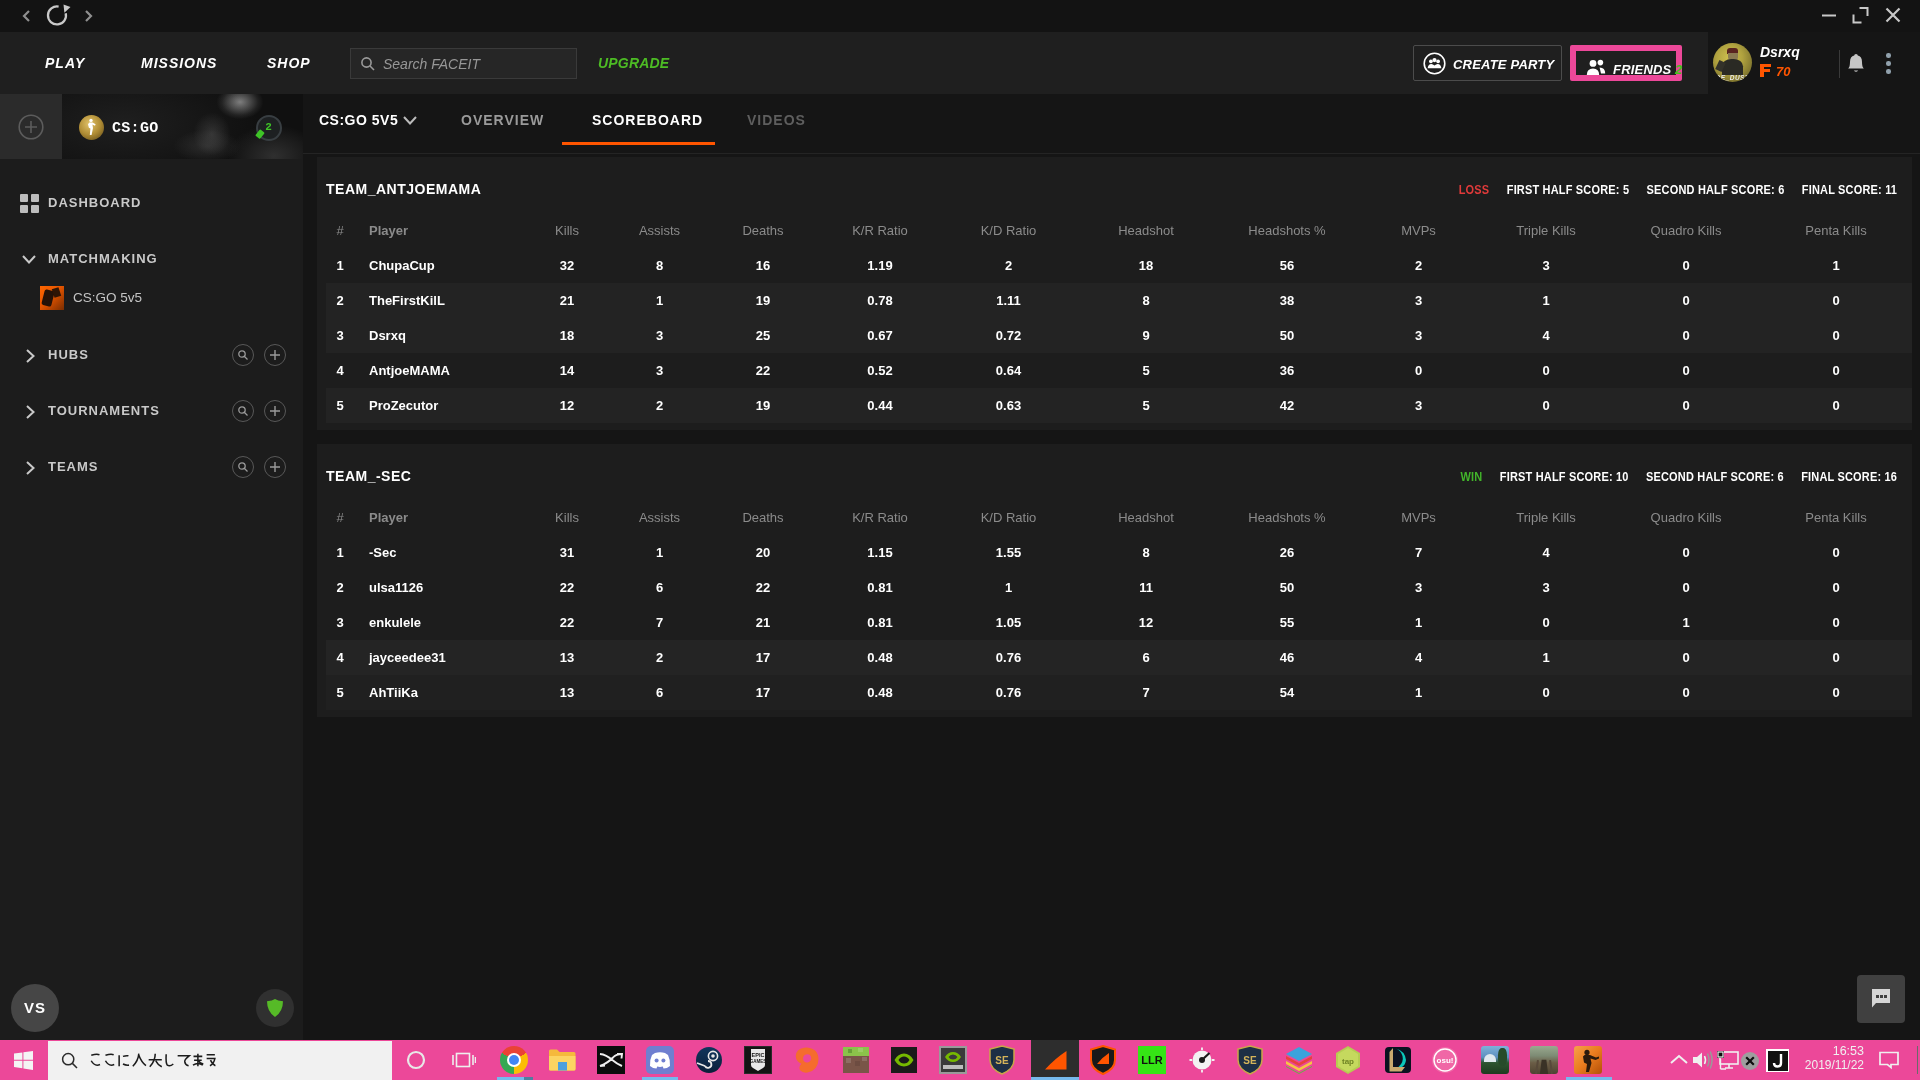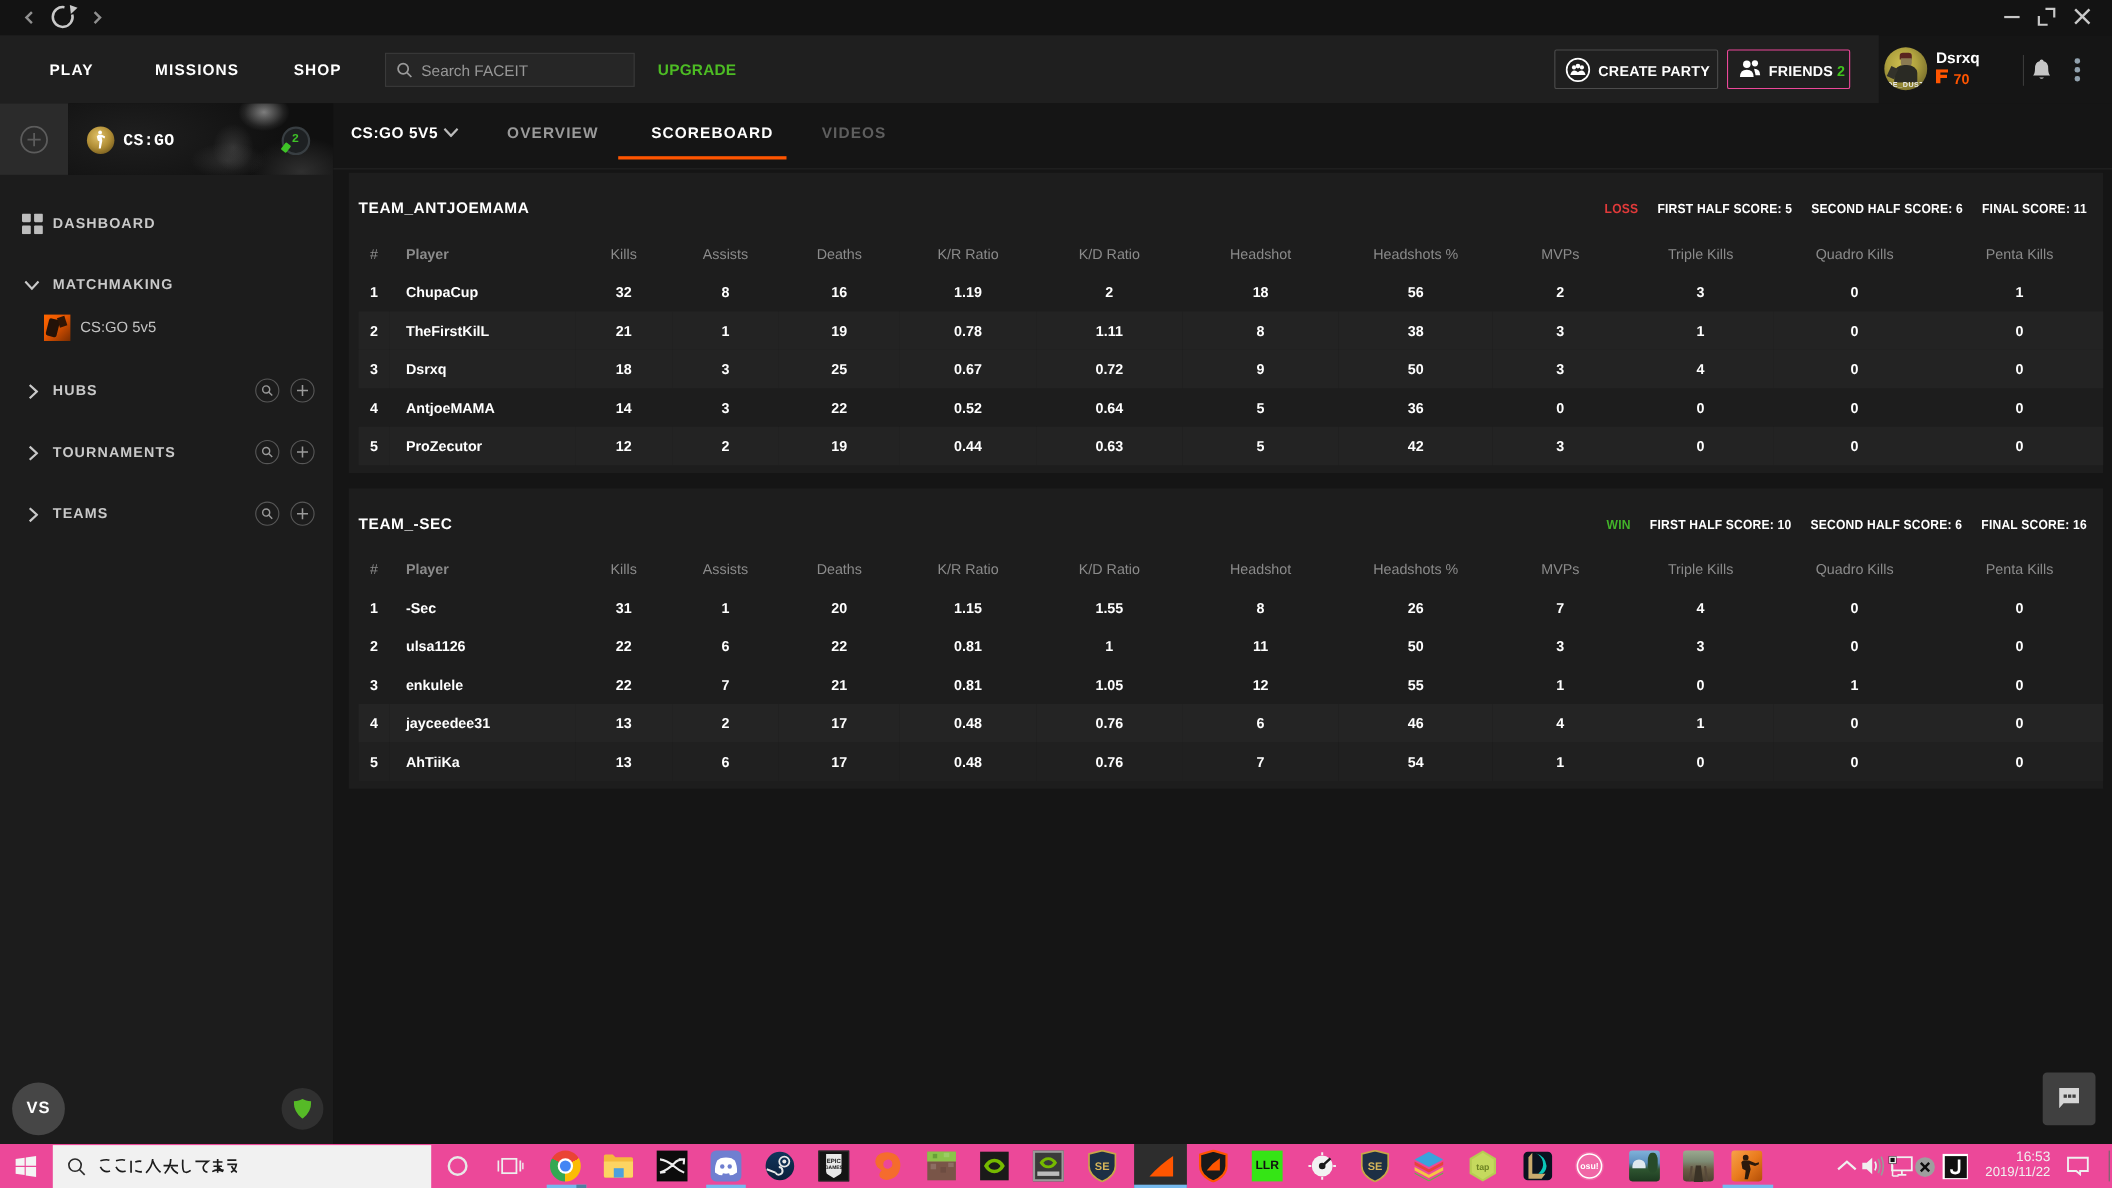--- a/index.html
+++ b/index.html
@@ -1,20 +1,20 @@
 <!DOCTYPE html>
 <html><head>
 <meta charset="utf-8">
 <style>
   * { margin:0; padding:0; box-sizing:border-box; }
   html,body { width:1920px; height:1080px; overflow:hidden; background:#151515;
     font-family:"Liberation Sans", sans-serif; }
   .abs { position:absolute; }
   #titlebar { position:absolute; left:0; top:0; width:1920px; height:32px; background:#131313; }
-  #navbar { position:absolute; left:0; top:32px; width:1708px; height:62px; background:#1f1f1f; }
+  #navbar { position:absolute; left:0; top:32px; width:1708px; height:62px; background:#1f1f1f;font-style:italic; }
   #sidebar { position:absolute; left:0; top:94px; width:303px; height:946px; background:#1c1c1c; }
   #main { position:absolute; left:303px; top:94px; width:1617px; height:946px; background:#151515; }
   #taskbar { position:absolute; left:0; top:1040px; width:1920px; height:40px; background:#ec4899; }
   .navitem { position:absolute; top:0; height:62px; line-height:62px; color:#fff; font-weight:bold;
     font-size:14px; letter-spacing:1px; }
   .panel { position:absolute; left:14px; width:1595px; height:273px; background:#1d1d1d; }
   table.score { border-collapse:collapse; table-layout:fixed; width:1586px; position:absolute; left:9px; top:56px; }
   table.score td, table.score th { height:35px; padding:0; font-size:13px; text-align:center; font-weight:bold; color:#fff; }
   table.score tr.hdr td { color:#8b8b8b; font-weight:normal; }
   table.score td.pl { text-align:left; padding-left:15px; }
@@ -60,21 +60,21 @@
   <div class="abs" style="left:1413px;top:13px;width:149px;height:36px;border:1px solid #4c4c4c;border-radius:2px;">
     <svg class="abs" style="left:9px;top:6px" width="23" height="23" viewBox="0 0 23 23">
       <circle cx="11.5" cy="11.5" r="10.3" stroke="#fff" stroke-width="1.6" fill="none"></circle>
       <circle cx="7.9" cy="9.3" r="1.9" fill="#fff"></circle>
         <circle cx="15.1" cy="9.3" r="1.9" fill="#fff"></circle>
         <circle cx="11.5" cy="8.1" r="2.1" fill="#fff"></circle>
       <path d="M4.6 16.2 Q5.4 12 8.3 12 Q10 12 11.5 13.6 Q13 12 14.7 12 Q17.6 12 18.4 16.2 Z" fill="#fff"></path>
     </svg>
     <div class="abs" style="left:39px;top:11px;font-size:13px;font-weight:bold;color:#fff;letter-spacing:0.2px;white-space:nowrap;">CREATE PARTY</div>
   </div>
-  <div class="abs" style="left:1570px;top:13px;width:112px;height:36px;border:1px solid #ec4899;border-radius:2px;">
+  <div class="abs" style="left:1570px;top:13px;width:112px;height:36px;border:6px solid #ec4899;border-radius:2px;">
     <svg class="abs" style="left:9px;top:7px" width="22" height="20" viewBox="0 0 22 20">
       <circle cx="8" cy="5.4" r="3.4" fill="#fff"></circle>
       <path d="M1.8 17 Q1.8 10.4 8 10.4 Q14.2 10.4 14.2 17 Z" fill="#fff"></path>
       <circle cx="15.4" cy="4.6" r="2.8" fill="#fff"></circle>
       <path d="M14.6 9.4 Q20.2 9.4 20.2 15.4 L16 15.4" fill="#fff"></path>
     </svg>
     <div class="abs" style="left:37px;top:11px;font-size:13px;font-weight:bold;color:#fff;letter-spacing:0.2px;white-space:nowrap;">FRIENDS</div>
     <div class="abs" style="left:99px;top:11px;font-size:13px;font-weight:bold;color:#41c41c;">2</div>
   </div>
   <div class="abs" style="left:1713px;top:11px;width:39px;height:39px;border-radius:50%;overflow:hidden;background:radial-gradient(circle at 42% 38%, #cfc04f 0%, #b0a23f 40%, #7d732e 75%, #565020 100%);">

